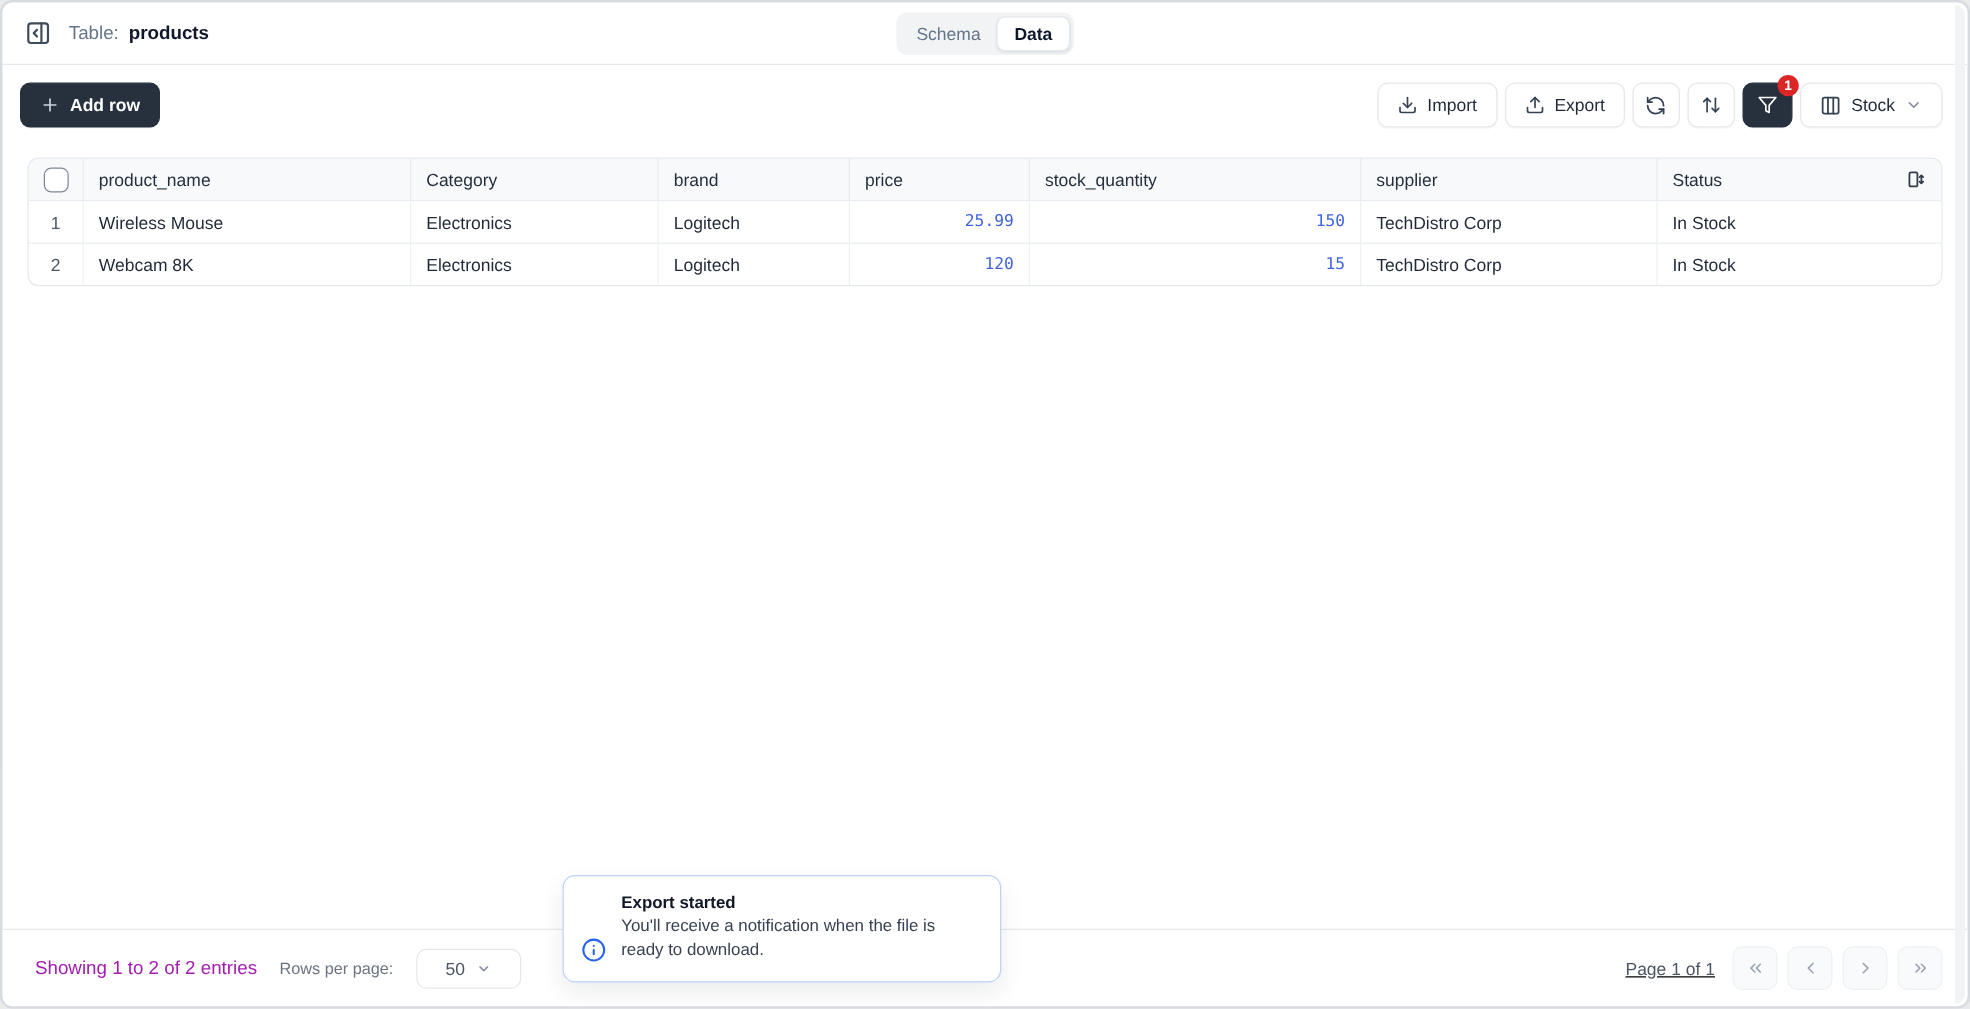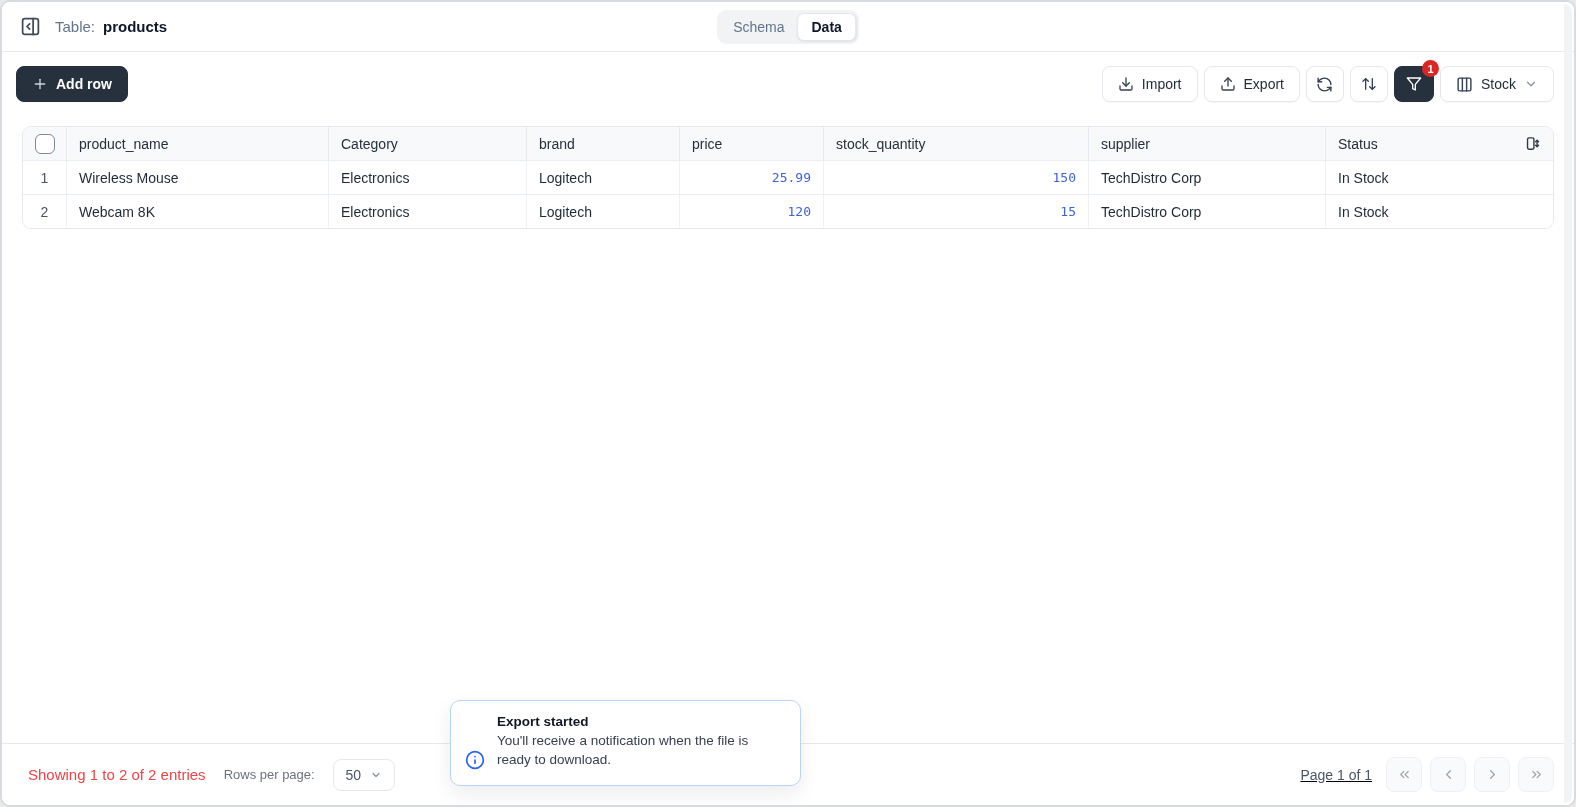--- a/index.html
+++ b/index.html
@@ -62,24 +62,24 @@
   .mono-num { font-family:"DejaVu Sans Mono", monospace; font-size:13px; color:#3e63dd; }
   .checkbox { width:20px; height:20px; border:1.5px solid #7e8899; border-radius:6px; background:#fff; cursor:pointer; }
   .rowheight-icon { color:#303a48; display:flex; align-items:center; }
   
   .footer {
     position:absolute; left:0; right:0; bottom:0; height:62px;
     border-top:1px solid #e6e8eb; background:#fff;
     display:flex; align-items:center; justify-content:space-between; padding:0 20px 0 26px;
   }
   .footer-left { display:flex; align-items:center; gap:18px; }
-  .showing-text { font-size:15px; color:#ef4444; }
+  .showing-text { font-size:15px; color:#a21caf; }
   .rpp-label { font-size:13px; color:#6b7280; }
   .rpp-select {
-    display:flex; align-items:center; justify-content:center; gap:9px; width:62px; height:32px;
+    display:flex; align-items:center; justify-content:center; gap:9px; width:84px; height:32px;
     border:1px solid #e5e8eb; border-radius:8px; background:#fff; font-size:14px; color:#4b5563; cursor:pointer;
   }
   .footer-right { display:flex; align-items:center; gap:14px;text-decoration:underline; }
   .page-info { font-size:14px; color:#4b5563; }
   .pager { display:flex; align-items:center; gap:8px; }
   .page-btn {
     width:36px; height:35px; border-radius:8px; background:#f9fafb; border:1px solid #eef0f3;
     display:flex; align-items:center; justify-content:center; color:#9aa3af; cursor:default;
   }
   

